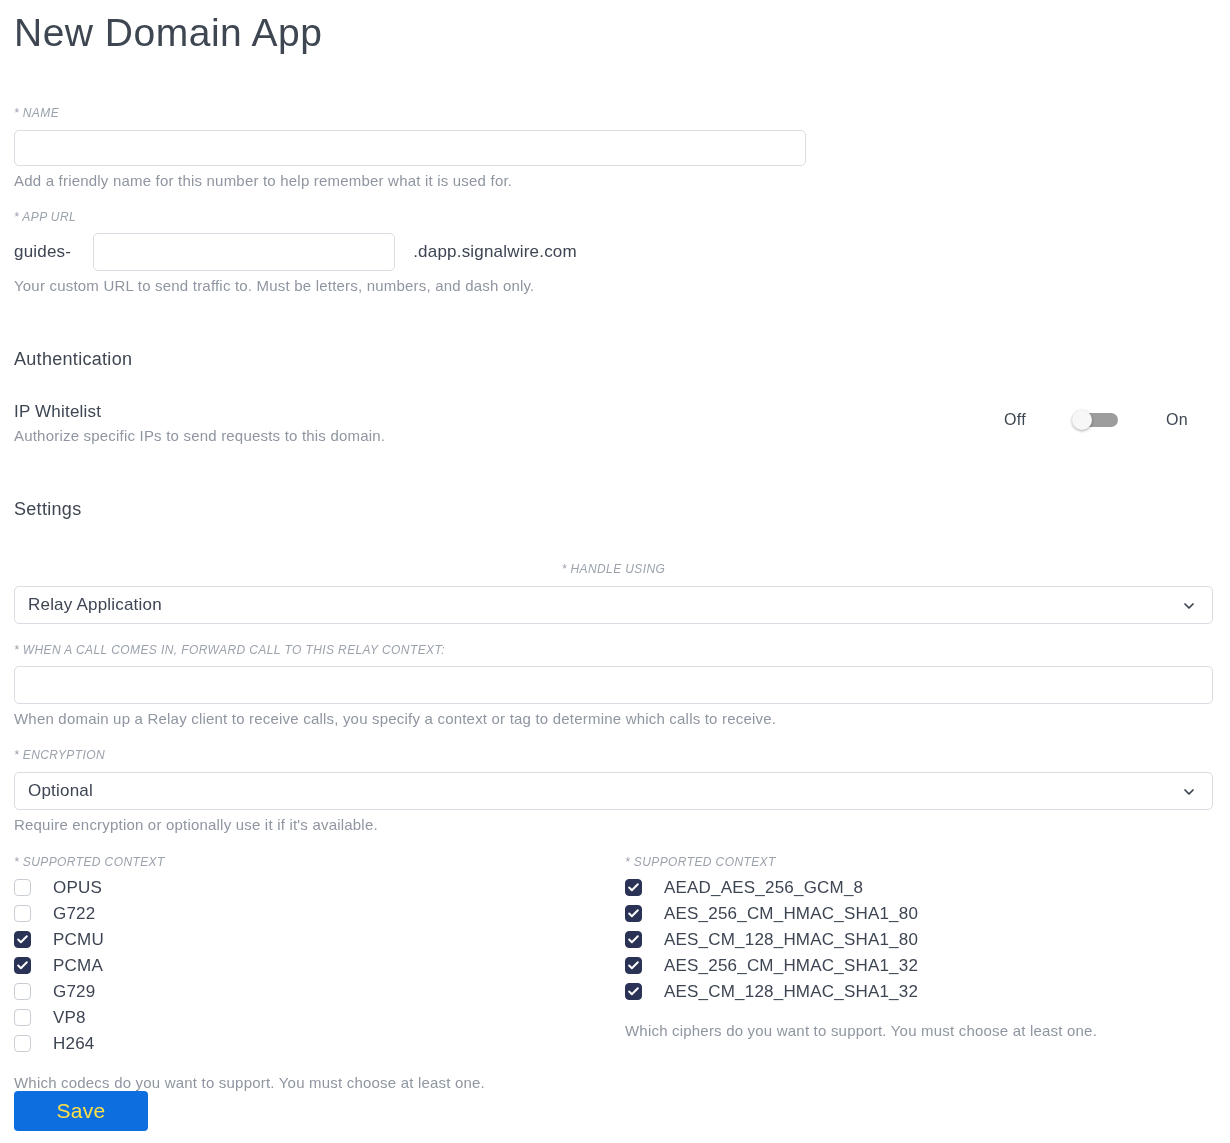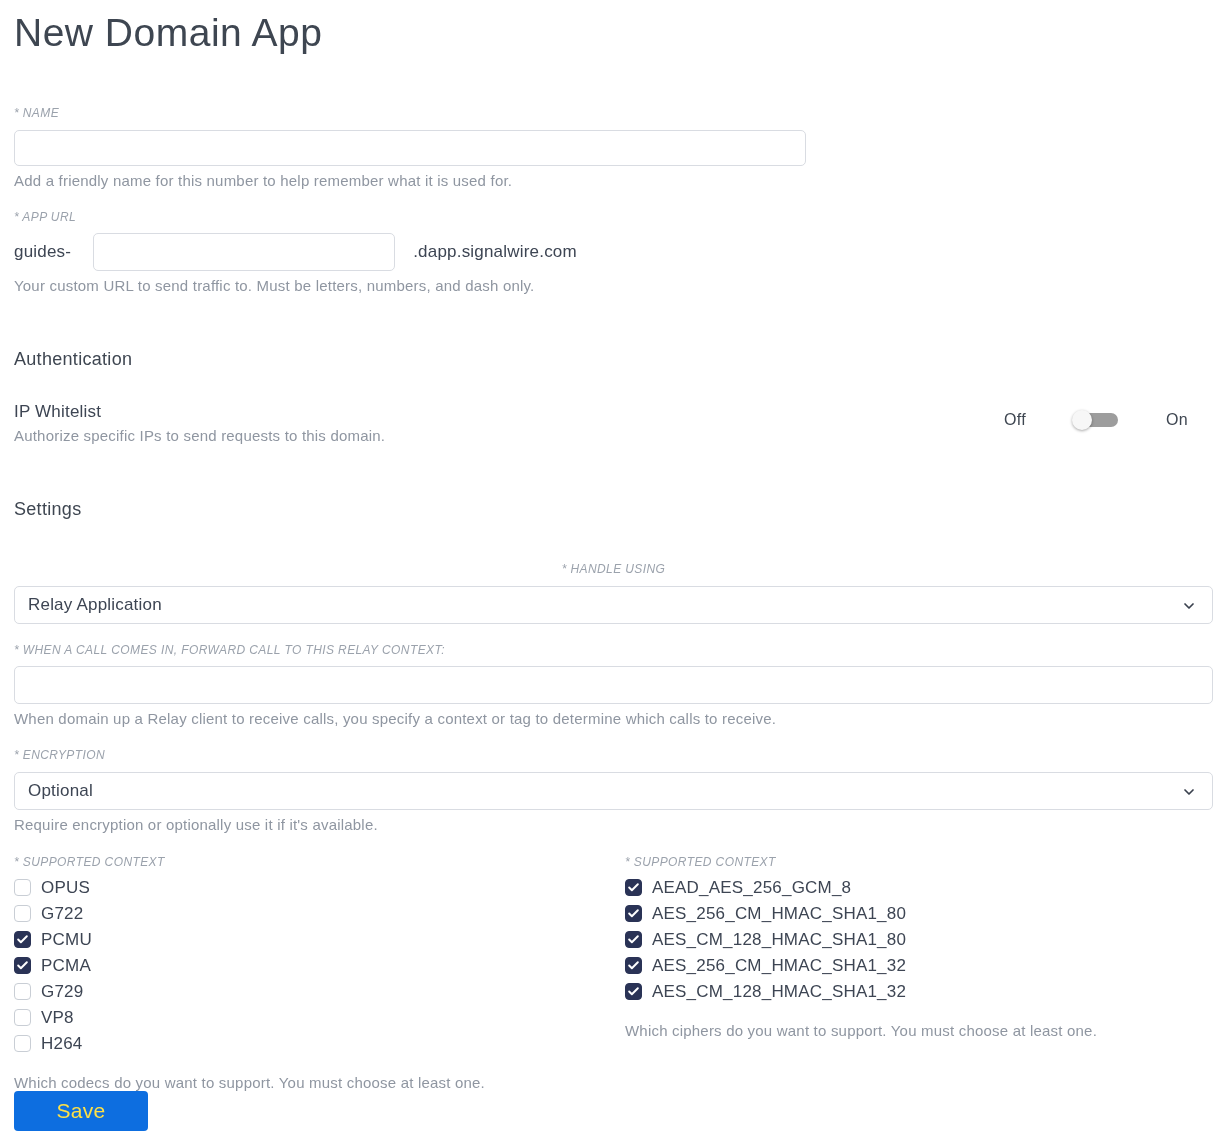--- a/index.html
+++ b/index.html
@@ -178,20 +178,21 @@
   .col-codecs{width:611px;flex:none;}
   .col-ciphers{flex:1;}
 
   .check-list{margin-top:10px;}
   .check-row{
     display:flex;
     align-items:center;
     height:18px;
     margin-bottom:8px;
     cursor:pointer;
+    gap:12px;
   }
   .checkbox{
     flex:none;
     width:17px;height:17px;
     border-radius:4px;
     border:1px solid #c9ced5;
     background:#fff;
     display:flex;
     align-items:center;
     justify-content:center;

